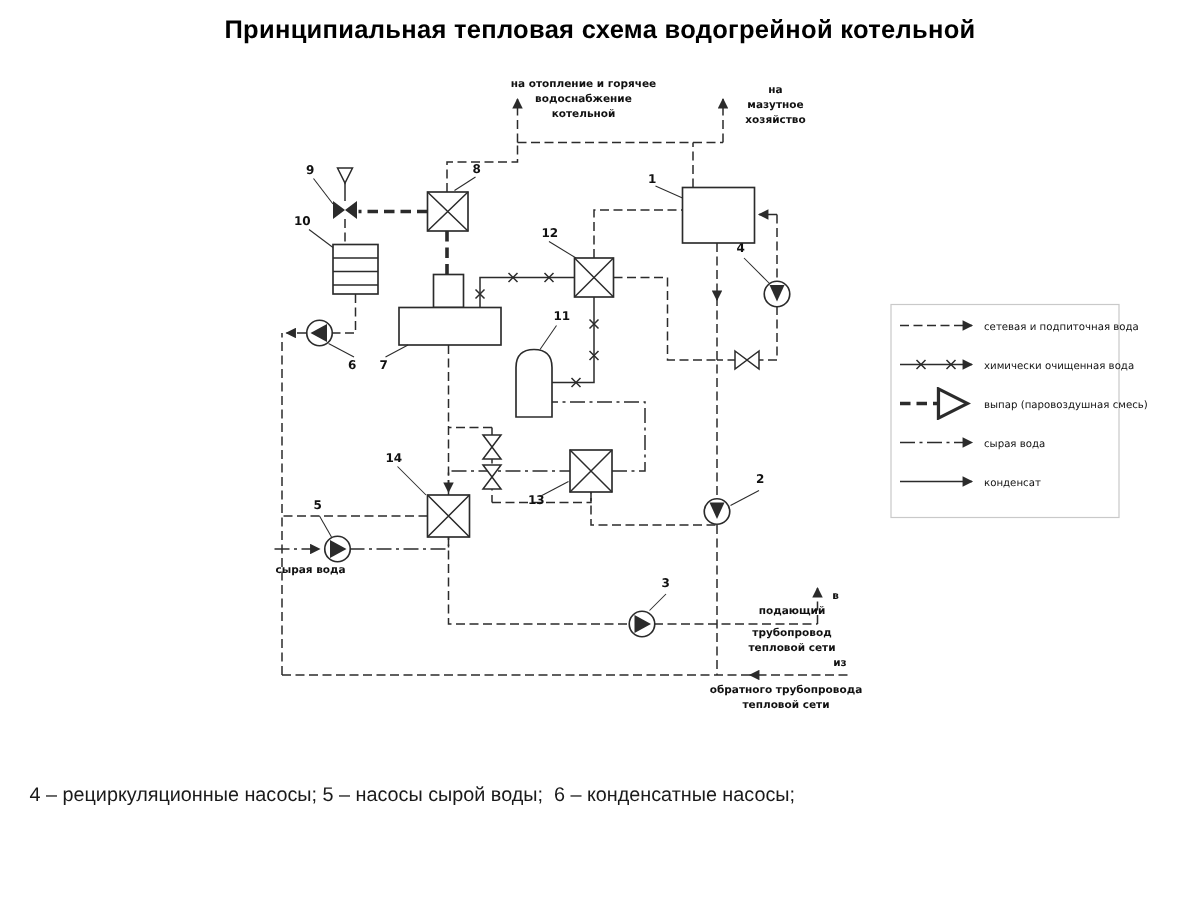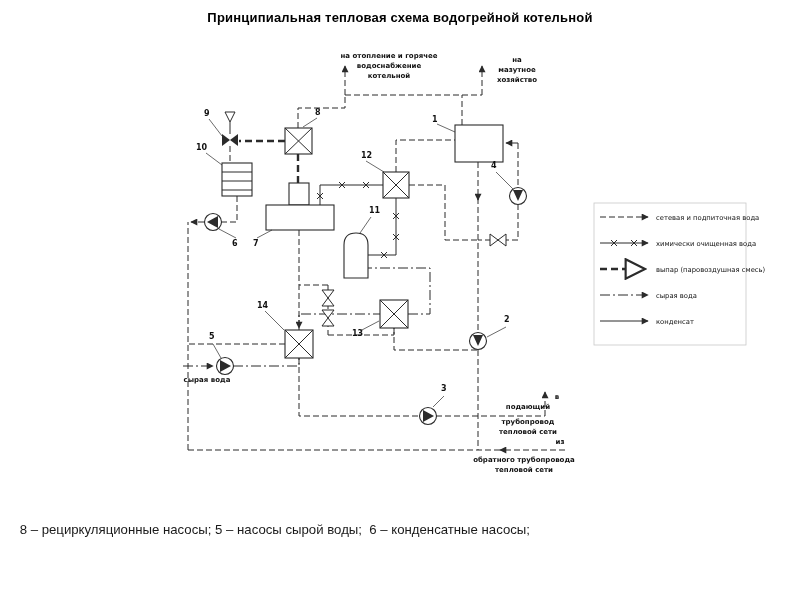--- a/index.html
+++ b/index.html
@@ -1,19 +1,19 @@
 <!DOCTYPE html>
 <html><head>
 <meta charset="utf-8">
 <style>
   html,body{margin:0;padding:0;background:#fff;}
   .page{position:relative;width:800px;height:600px;background:#ffffff;overflow:hidden;
         font-family:"Liberation Sans", sans-serif;}
   .page-title{position:absolute;top:10px;left:0;right:0;margin:0;text-align:center;
-        font-size:13px;font-weight:bold;color:#000;letter-spacing:.2px;}
+        font-size:17px;font-weight:bold;color:#000;letter-spacing:.2px;}
   .diagram-svg{position:absolute;top:0;left:0;}
   .caption{position:absolute;left:16px;top:486px;width:775px;font-size:13.2px;line-height:17.5px;
         color:#1a1a1a;white-space:pre-wrap;}
   
   .pipe{stroke:#2b2b2b;stroke-width:1;fill:none;stroke-dasharray:6 3;}
   .pipe-solid{stroke:#2b2b2b;stroke-width:1;fill:none;}
   .pipe-chem{stroke:#2b2b2b;stroke-width:1;fill:none;}
   .pipe-raw{stroke:#2b2b2b;stroke-width:1;fill:none;stroke-dasharray:10 3 2 3;}
   .pipe-vapor{stroke:#2b2b2b;stroke-width:2.4;fill:none;stroke-dasharray:7 4;}
   .shape{fill:#ffffff;stroke:#2b2b2b;stroke-width:1.1;}
@@ -253,19 +253,19 @@
         <text class="legend-lbl" x="656" y="298">сырая вода</text>
       </g>
       <g>
         <path class="pipe-solid" d="M600,321 L648,321" marker-end="url(#arrF)"></path>
         <text class="legend-lbl" x="656" y="324">конденсат</text>
       </g>
     </g>
   </svg>
 
   <div class="caption">
-    <div> 8 – рециркуляционные насосы; 5 – насосы сырой воды;  6 – конденсатные насосы;</div>
+    <div> 4 – рециркуляционные насосы; 5 – насосы сырой воды;  6 – конденсатные насосы;</div>
     
     
     
   </div>
 
 </div>
 
 </body></html>

